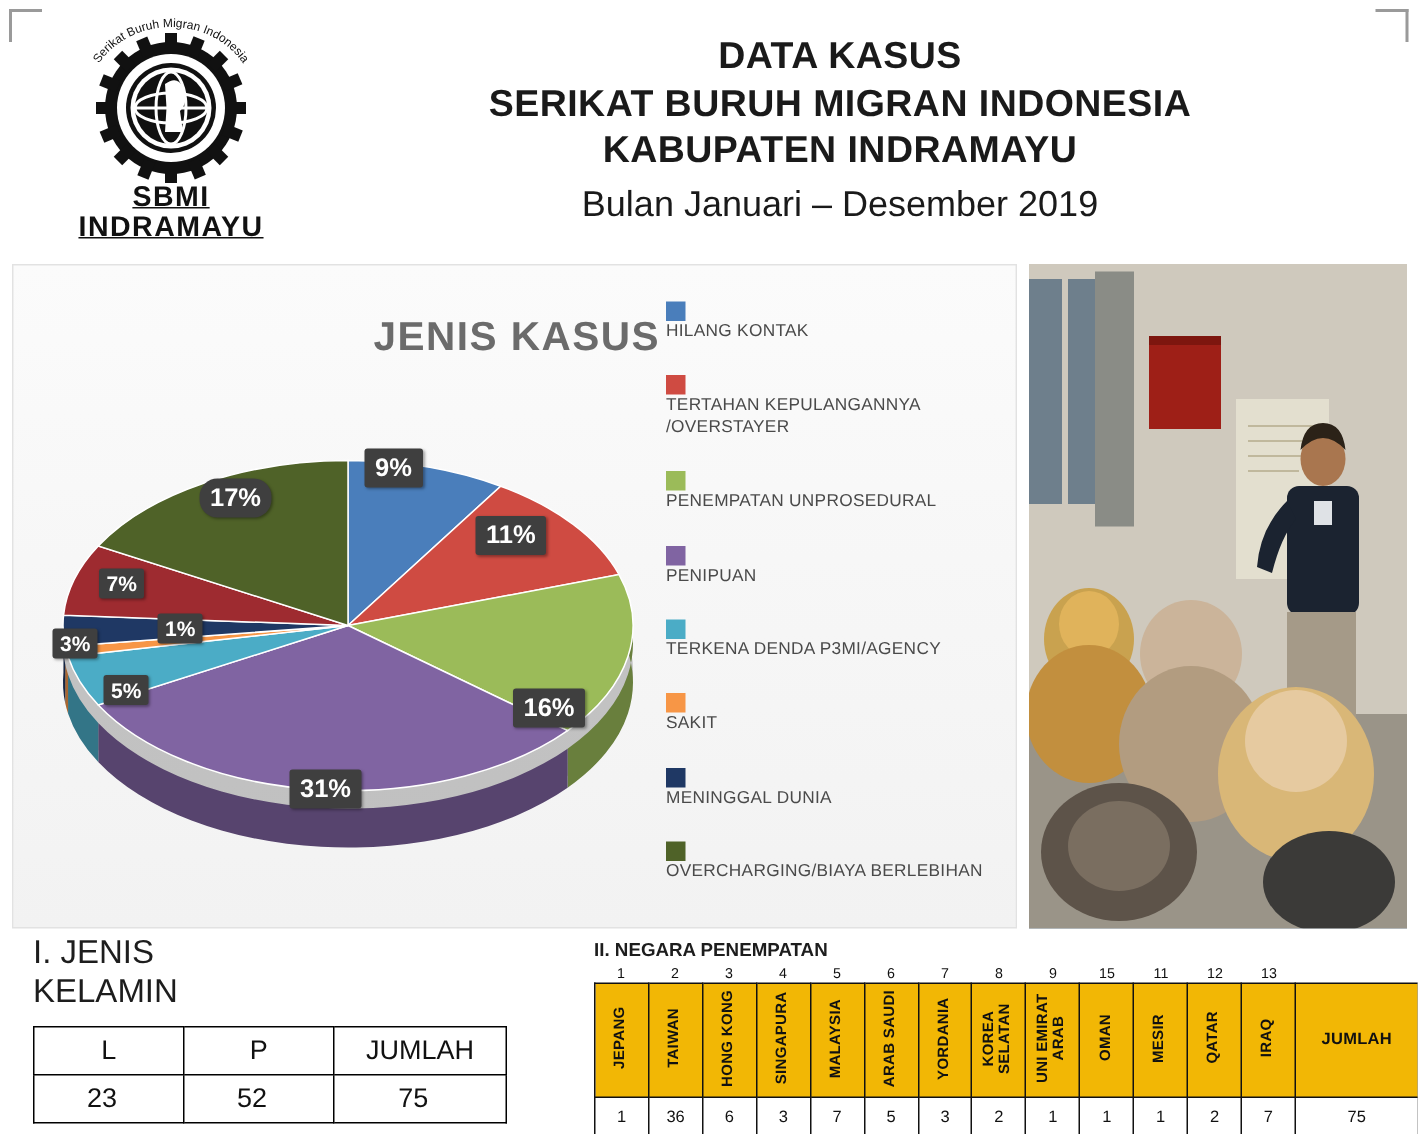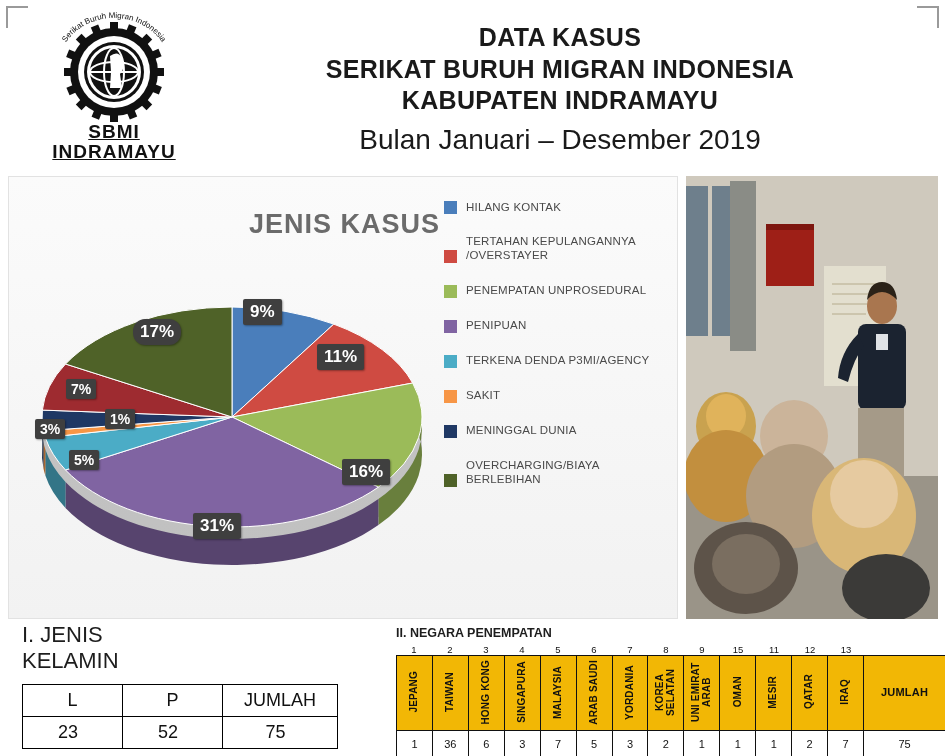--- a/index.html
+++ b/index.html
@@ -29,42 +29,42 @@
     font-weight:bold; font-size:19px; letter-spacing:1px; line-height:1.05; color:#111;
     margin-top:-2px;
     text-decoration:underline;
   }
   .title-block {
     position:absolute; left:210px; top:22px; width:700px; text-align:center; color:#1a1a1a;
   }
   .title-block .l1, .title-block .l2, .title-block .l3 {
     font-weight:bold; font-size:25px; line-height:1.26; letter-spacing:0.3px;
   }
-  .title-block .l4 { font-size:28px; line-height:1.4; margin-top:3px; }
+  .title-block .l4 { font-size:24px; line-height:1.4; margin-top:3px; }
 
   
   .mid { position:absolute; top:176px; left:8px; width:930px; height:443px; }
 
   .chart-card {
     position:absolute; left:0; top:0; width:670px; height:443px;
     background:linear-gradient(180deg,#fbfbfb 0%, #f2f2f2 100%);
     border:1px solid #e2e2e2;
     overflow:hidden;
   }
   .chart-title {
     position:absolute; left:240px; top:32px;
     font-size:27px; font-weight:bold; color:#6b6b6b; letter-spacing:1px;
   }
 
   .pie-wrap { position:absolute; left:18px; top:90px; width:430px; height:330px; }
 
   .legend {
     position:absolute; right:8px; top:22px; width:225px;
   }
-  .legend-item { display:flex; align-items:flex-end; margin-bottom:20px; }
+  .legend-item { display:flex; align-items:flex-start; margin-bottom:20px;flex-direction:column; }
   .legend-swatch { width:13px; height:13px; flex:0 0 13px; margin-top:2px; margin-right:9px; }
   .legend-label {
     font-size:11.5px; color:#4a4a4a; line-height:1.25; letter-spacing:0.2px;
   }
 
   .pct {
     position:absolute; color:#ffffff; font-weight:bold; font-size:17px;
     background:#3f3f3f; padding:3px 7px; border-radius:2px;
     box-shadow:1px 1px 2px rgba(0,0,0,0.35);
   }

